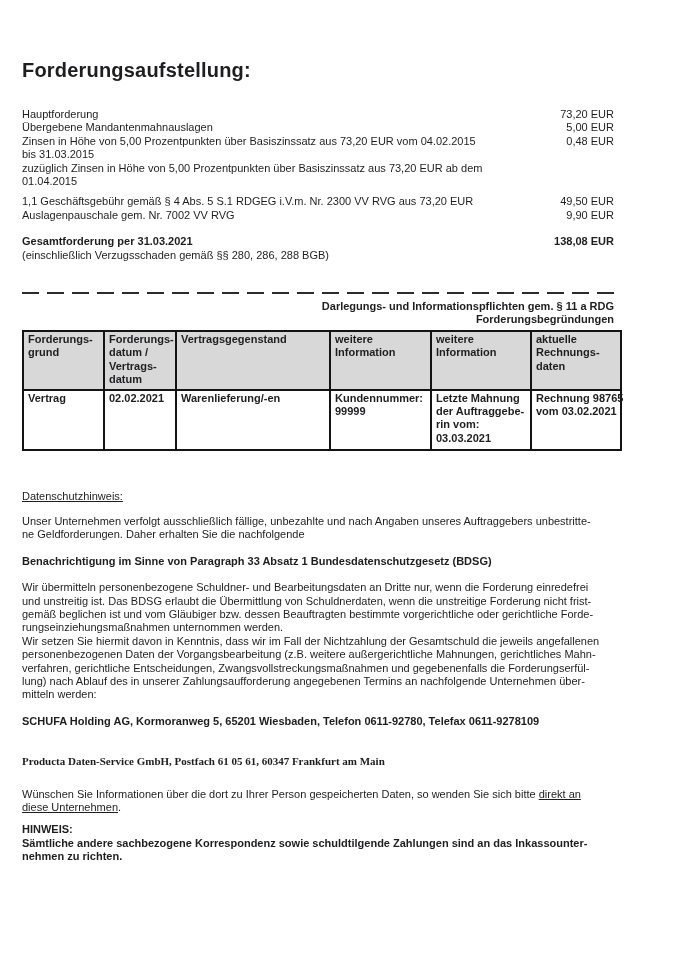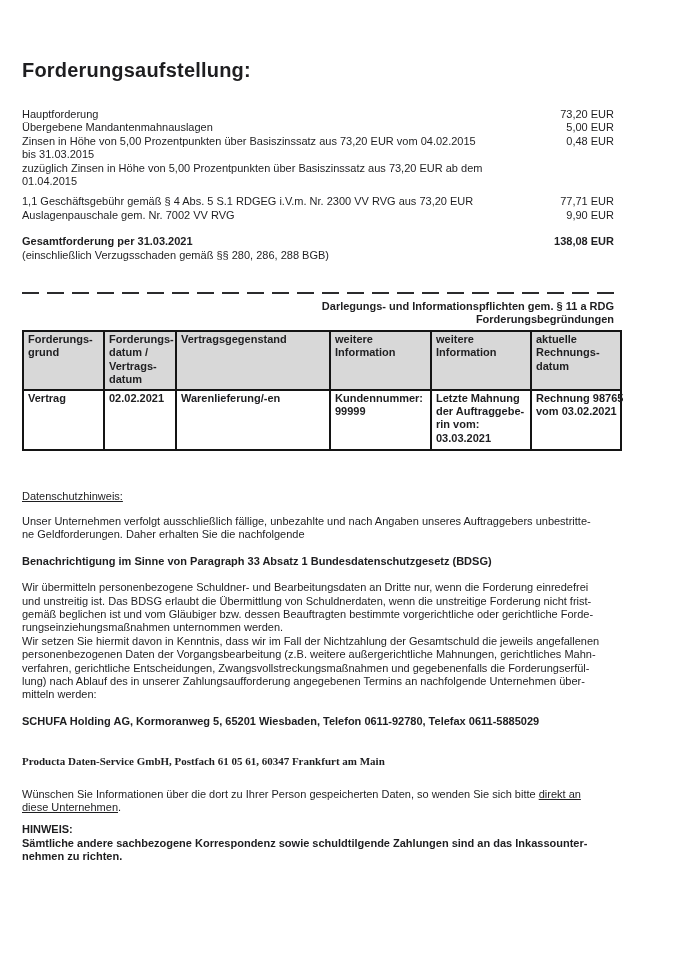--- a/index.html
+++ b/index.html
@@ -67,21 +67,21 @@
     <div class="row">
       <div class="desc">zuzüglich Zinsen in Höhe von 5,00 Prozentpunkten über Basiszinssatz aus 73,20 EUR ab dem
 01.04.2015</div>
       <div class="amt"></div>
     </div>
   </div>
 
   <div class="fees">
     <div class="row">
       <div class="desc">1,1 Geschäftsgebühr gemäß § 4 Abs. 5 S.1 RDGEG i.V.m. Nr. 2300 VV RVG aus 73,20 EUR</div>
-      <div class="amt">77,71 EUR</div>
+      <div class="amt">49,50 EUR</div>
     </div>
     <div class="row">
       <div class="desc">Auslagenpauschale gem. Nr. 7002 VV RVG</div>
       <div class="amt">9,90 EUR</div>
     </div>
   </div>
 
   <div class="totalblock">
     <div class="row b">
       <div class="desc">Gesamtforderung per 31.03.2021</div>
@@ -112,21 +112,21 @@
 datum /
 Vertrags-
 datum</th>
         <th>Vertragsgegenstand</th>
         <th>weitere
 Information</th>
         <th>weitere
 Information</th>
         <th>aktuelle
 Rechnungs-
-datum</th>
+daten</th>
       </tr>
     </thead>
     <tbody>
       <tr>
         <td>Vertrag</td>
         <td>02.02.2021</td>
         <td>Warenlieferung/-en</td>
         <td>Kundennummer:
 99999</td>
         <td>Letzte Mahnung
@@ -149,21 +149,21 @@
   <div class="para2 pre">Wir übermitteln personenbezogene Schuldner- und Bearbeitungsdaten an Dritte nur, wenn die Forderung einredefrei
 und unstreitig ist. Das BDSG erlaubt die Übermittlung von Schuldnerdaten, wenn die unstreitige Forderung nicht frist-
 gemäß beglichen ist und vom Gläubiger bzw. dessen Beauftragten bestimmte vorgerichtliche oder gerichtliche Forde-
 rungseinziehungsmaßnahmen unternommen werden.
 Wir setzen Sie hiermit davon in Kenntnis, dass wir im Fall der Nichtzahlung der Gesamtschuld die jeweils angefallenen
 personenbezogenen Daten der Vorgangsbearbeitung (z.B. weitere außergerichtliche Mahnungen, gerichtliches Mahn-
 verfahren, gerichtliche Entscheidungen, Zwangsvollstreckungsmaßnahmen und gegebenenfalls die Forderungserfül-
 lung) nach Ablauf des in unserer Zahlungsaufforderung angegebenen Termins an nachfolgende Unternehmen über-
 mitteln werden:</div>
 
-  <div class="schufa">SCHUFA Holding AG, Kormoranweg 5, 65201 Wiesbaden, Telefon 0611-92780, Telefax 0611-5885029</div>
+  <div class="schufa">SCHUFA Holding AG, Kormoranweg 5, 65201 Wiesbaden, Telefon 0611-92780, Telefax 0611-9278109</div>
 
   <div class="producta">Producta Daten-Service GmbH, Postfach 61 05 61, 60347 Frankfurt am Main</div>
 
   <div class="request"><span>Wünschen Sie Informationen über die dort zu Ihrer Person gespeicherten Daten, so wenden Sie sich bitte </span><span class="u">direkt an</span><br><span class="u">diese Unternehmen</span><span>.</span></div>
 
   <div class="hinweis">
     <div>HINWEIS:</div>
     <div class="txt">Sämtliche andere sachbezogene Korrespondenz sowie schuldtilgende Zahlungen sind an das Inkassounter-
 nehmen zu richten.</div>
   </div>

